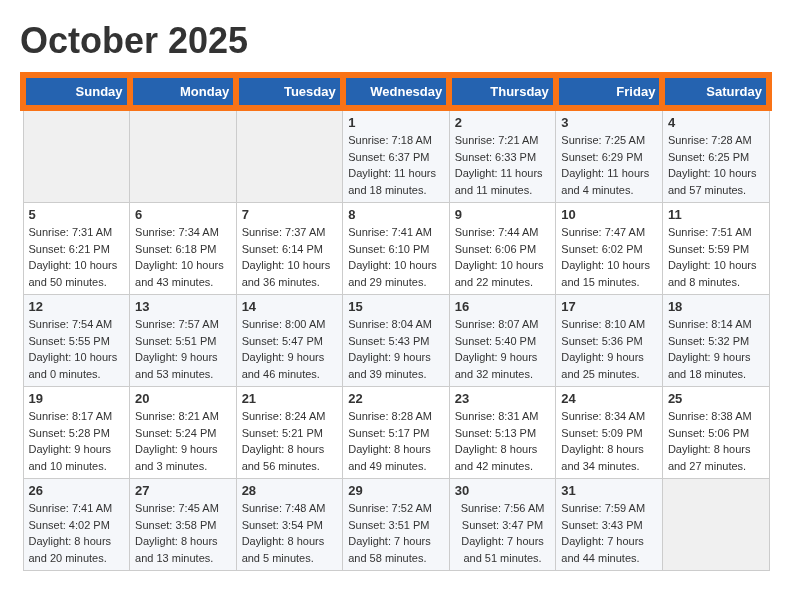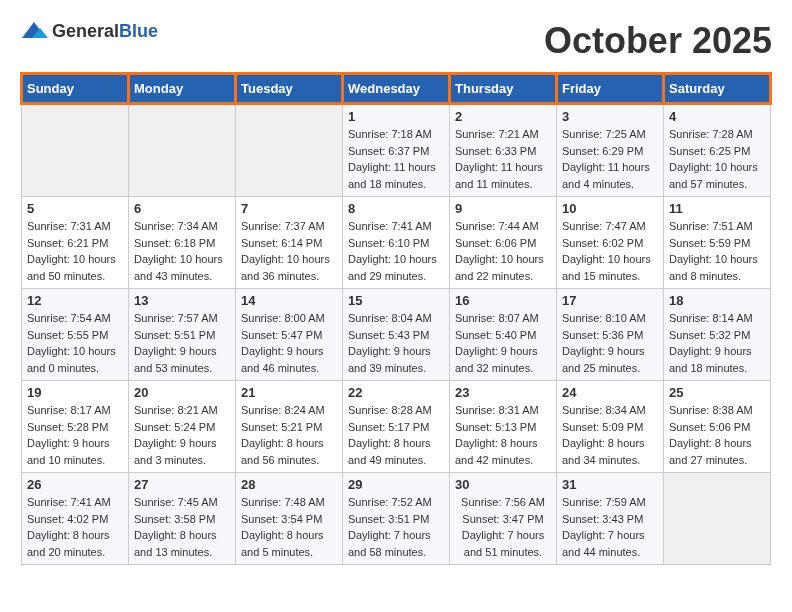--- a/index.html
+++ b/index.html
@@ -41,22 +41,22 @@
       width: 100%;
       border-collapse: collapse;
       table-layout: fixed;
     }
     thead tr th {
       background-color: #2563b0;
       color: #fff;
       font-size: 13px;
       font-weight: bold;
       padding: 6px 4px;
-      text-align: left;
-      border: 3px solid #f97316;
+      text-align: right;
+      border: 6px solid #f97316;
     }
     tbody tr td {
       border: 1px solid #ccc;
       vertical-align: top;
       padding: 4px 5px;
       height: 88px;
       background: #fff;
       font-size: 11px;
       color: #333;
     }
@@ -79,29 +79,20 @@
       line-height: 1.5;
     }
     .empty-cell {
       background: #f0f0f0 !important;
     }
   </style>
 </head>
 <body>
 
 <div class="header-area">
-  <div class="logo">
-    <svg class="logo-icon" viewBox="0 0 28 22" xmlns="http://www.w3.org/2000/svg">
-      <polygon points="14,2 26,18 2,18" fill="#2563b0"></polygon>
-      <polygon points="20,8 28,18 12,18" fill="#1a9cd8"></polygon>
-    </svg>
-    <div>
-      <span style="font-size:18px;font-weight:bold;color:#333;">General</span><span style="font-size:18px;font-weight:bold;color:#2563b0;">Blue</span>
-    </div>
-  </div>
   <div class="title-area">
     <div class="month-title">October 2025</div>
   </div>
 </div>
 
 <table>
   <thead>
     <tr>
     <th>Sunday</th>
         <th>Monday</th>

